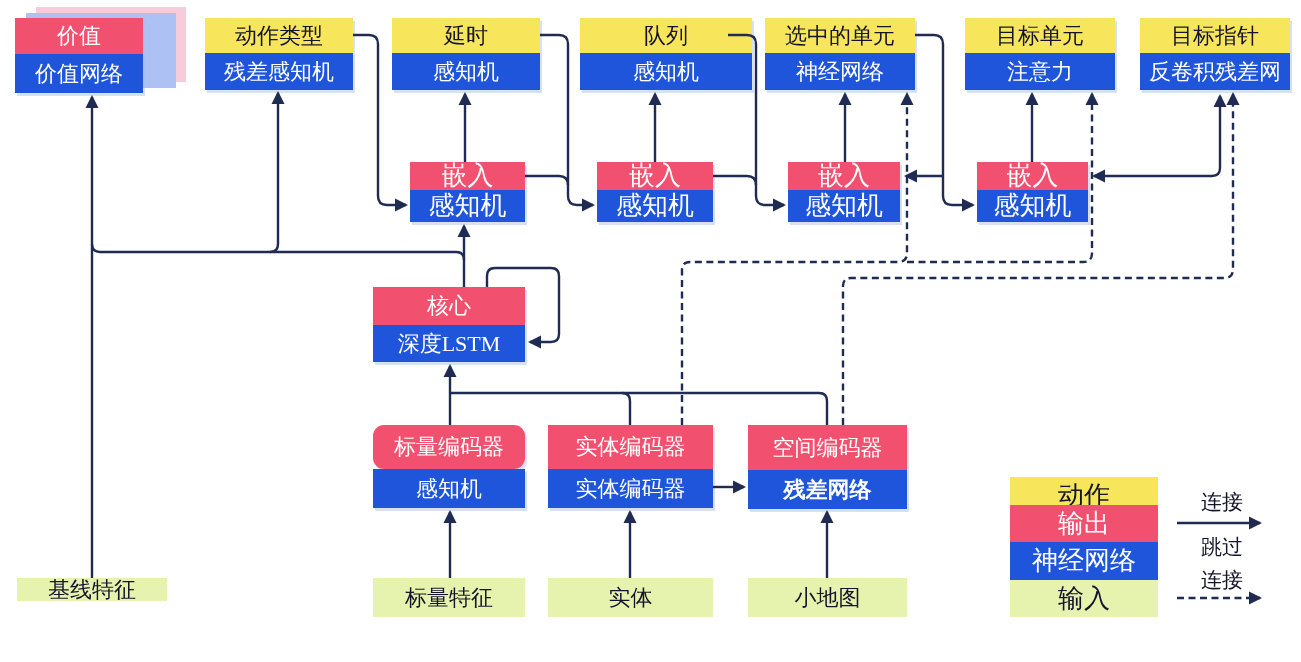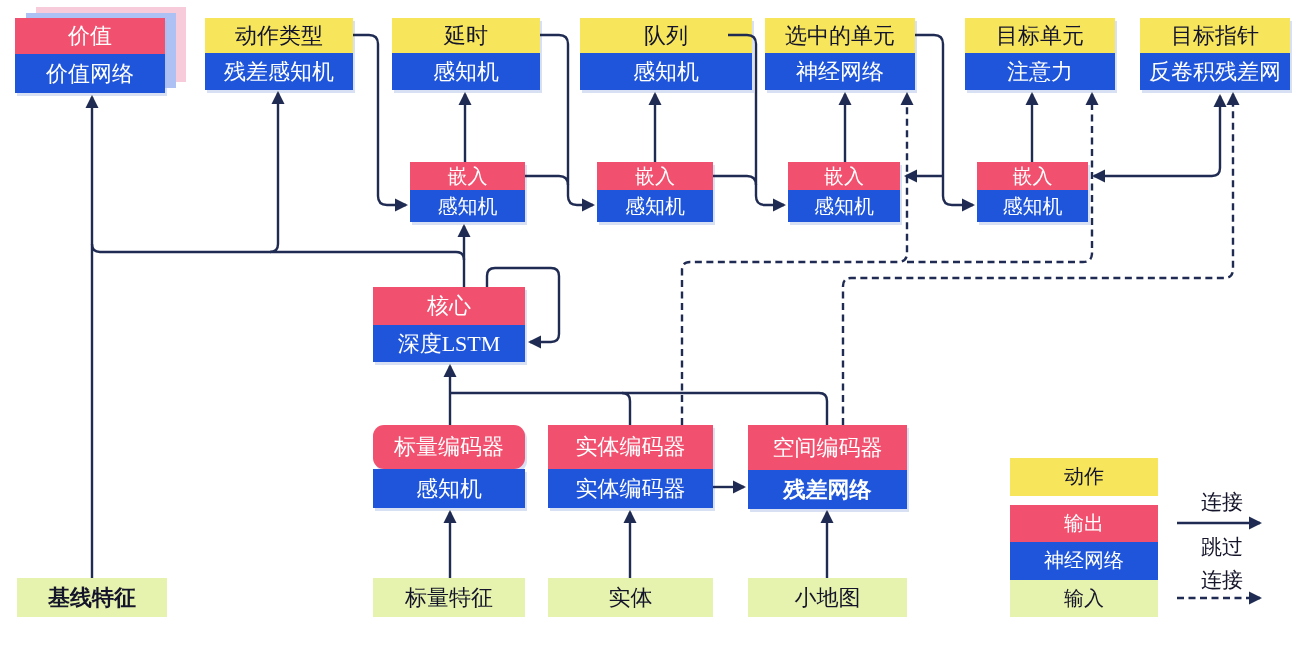--- a/index.html
+++ b/index.html
@@ -9,21 +9,21 @@
   .node .card{position:absolute;z-index:0;}
   .part{position:relative;z-index:2;display:flex;align-items:center;justify-content:center;
         text-align:center;line-height:1.05;}
   .lbl{display:block;white-space:nowrap;}
   .duo{box-shadow:2px 3px 0 rgba(168,186,230,0.45);}
   .c-yellow{background:var(--yellow);color:var(--tdark);}
   .c-red{background:var(--red);color:#ffffff;}
   .c-blue{background:var(--blue);color:#ffffff;}
   .c-green{background:var(--green);color:var(--tdark);}
   .f22{font-size:22px;}
-  .f21{font-size:20px;font-family:Liberation Serif, serif;}
+  .f21{font-size:26px;font-family:Liberation Serif, serif;}
   .input-box{position:absolute;display:flex;align-items:center;justify-content:center;}
   .legend-label{position:absolute;text-align:center;color:var(--tdark);font-size:21px;line-height:1.0;}
   svg#wires{position:absolute;left:0;top:0;z-index:3;pointer-events:none;}
   .edge{fill:none;stroke:var(--line);stroke-width:2.4;stroke-linejoin:round;}
   .edge.dashed{stroke-dasharray:7 4.5;}
 </style>
 </head>
 <body>
 
 <div id="canvas">
@@ -56,21 +56,21 @@
       <path class="edge " d="M 465 162 L 465 94" marker-end="url(#ah)"></path>
       <path class="edge " d="M 655 162 L 655 94" marker-end="url(#ah)"></path>
       <path class="edge " d="M 845 162 L 845 94" marker-end="url(#ah)"></path>
       <path class="edge " d="M 1032 162 L 1032 94" marker-end="url(#ah)"></path>
       <path class="edge dashed" d="M 682 425 L 682 270 Q 682 262 690 262 L 898 262 Q 907 262 907 253 L 907 94" marker-end="url(#ah)"></path>
       <path class="edge dashed" d="M 907 262 L 1083 262 Q 1092 262 1092 253 L 1092 94" marker-end="url(#ah)"></path>
       <path class="edge dashed" d="M 843 425 L 843 286 Q 843 278 851 278 L 1224 278 Q 1233 278 1233 269 L 1233 94" marker-end="url(#ah)"></path>
       <path class="edge " d="M 1177 523 L 1260 523" marker-end="url(#ah)"></path>
       <path class="edge dashed" d="M 1177 598 L 1260 598" marker-end="url(#ah)"></path>
     </svg>
-    <div class="node" style="left: 15px; top: 18px; width: 150px; height: 75px;">
+    <div class="node" style="left: 15px; top: 18px; width: 128px; height: 75px;">
       <div class="card" style="left: 21px; top: -11px; width: 150px; height: 75px; background: rgb(248, 203, 218);"></div>
       <div class="card" style="left: 11px; top: -5px; width: 150px; height: 75px; background: rgb(173, 193, 244); z-index: 1;"></div>
       <div class="part duo c-red f22" style="height: 36px;">
         <span class="lbl">价值</span>
       </div>
       <div class="part duo c-blue f22" style="height: 39px;">
         <span class="lbl">价值网络</span>
       </div>
     </div>
     <div class="node" style="left: 205px; top: 18px; width: 148px; height: 72px;">
@@ -178,33 +178,33 @@
       </div>
     </div>
     <div class="node" style="left: 748px; top: 425px; width: 159px; height: 83px;">
       <div class="part duo c-red f22" style="height: 45px;">
         <span class="lbl">空间编码器</span>
       </div>
       <div class="part duo c-blue f22" style="height: 39px; font-weight: bold;">
         <span class="lbl">残差网络</span>
       </div>
     </div>
-    <div class="input-box c-green f22" style="left: 17px; top: 578px; width: 150px; height: 39px; font-weight: bold;">
+    <div class="input-box c-green f22" style="left: 17px; top: 578px; width: 150px; height: 23px;">
       <span class="lbl">基线特征</span>
     </div>
     <div class="input-box c-green f22" style="left: 373px; top: 578px; width: 152px; height: 39px;">
       <span class="lbl">标量特征</span>
     </div>
     <div class="input-box c-green f22" style="left: 548px; top: 578px; width: 165px; height: 39px;">
       <span class="lbl">实体</span>
     </div>
     <div class="input-box c-green f22" style="left: 748px; top: 578px; width: 159px; height: 39px;">
       <span class="lbl">小地图</span>
     </div>
-    <div class="input-box c-yellow f21" style="left: 1010px; top: 458px; width: 148px; height: 37.5px;">
+    <div class="input-box c-yellow f21" style="left: 1010px; top: 477px; width: 148px; height: 37.5px;">
       <span class="lbl">动作</span>
     </div>
     <div class="input-box c-red f21" style="left: 1010px; top: 504.5px; width: 148px; height: 37.5px;">
       <span class="lbl">输出</span>
     </div>
     <div class="input-box c-blue f21" style="left: 1010px; top: 542px; width: 148px; height: 37.5px;">
       <span class="lbl">神经网络</span>
     </div>
     <div class="input-box c-green f21" style="left: 1010px; top: 579.5px; width: 148px; height: 37.5px;">
       <span class="lbl">输入</span>

